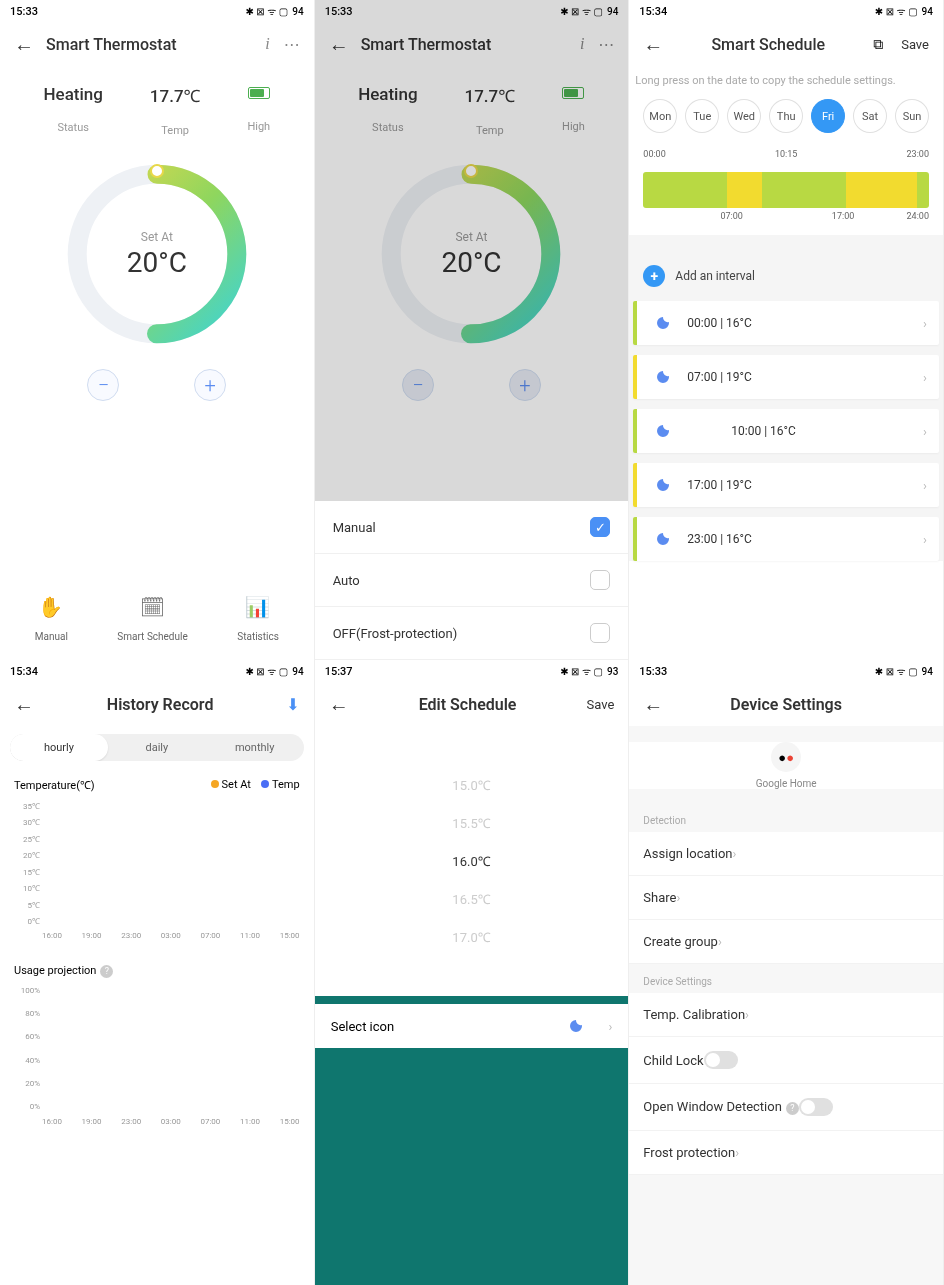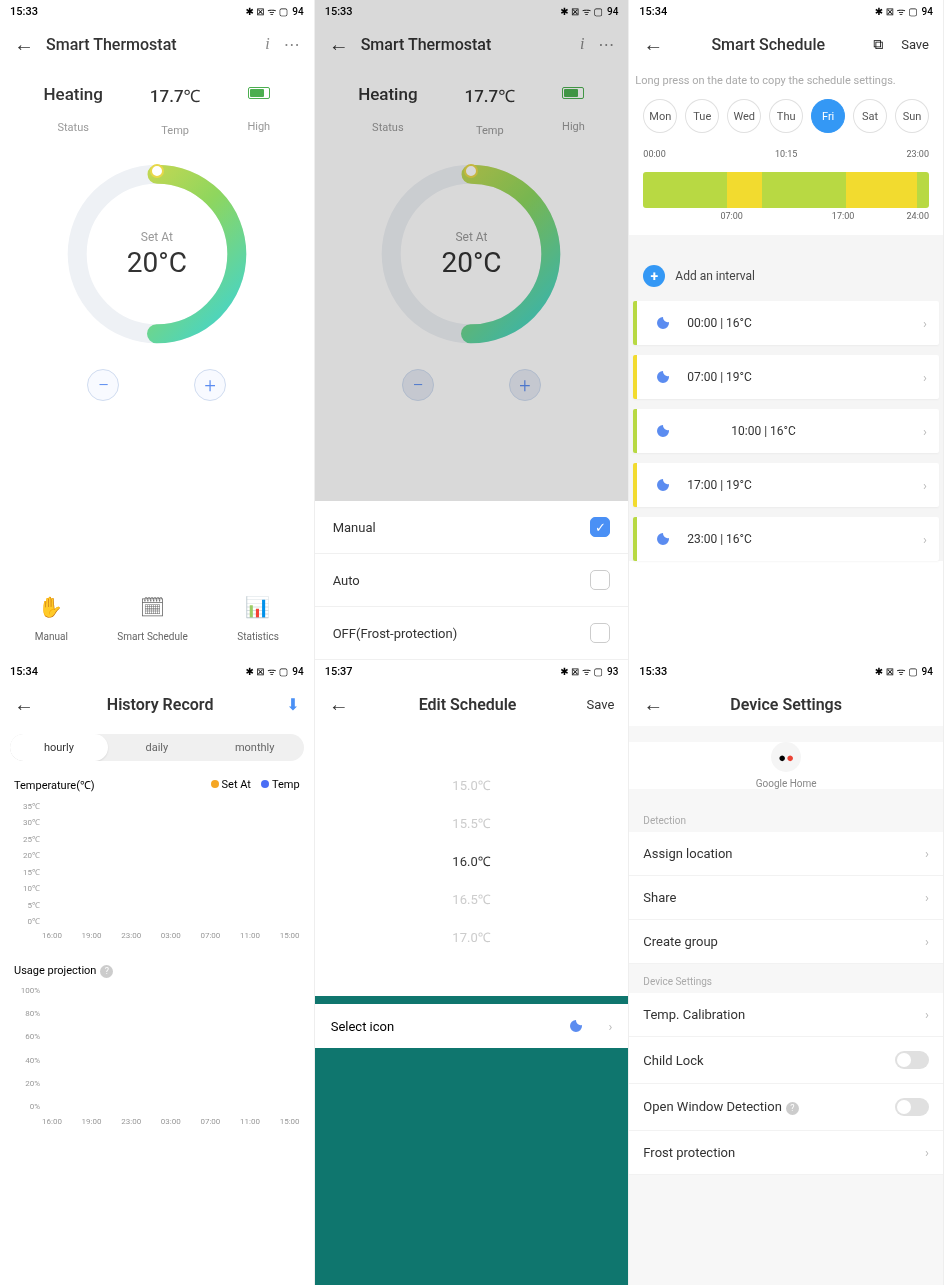--- a/index.html
+++ b/index.html
@@ -71,21 +71,21 @@
 .y-axis{position:absolute;left:0;top:0;bottom:14px;width:26px;display:flex;flex-direction:column;justify-content:space-between;font-size:8px;color:#999;text-align:right}
 .x-axis{position:absolute;bottom:0;left:28px;right:0;display:flex;justify-content:space-between;font-size:8px;color:#999}
 .picker{padding:40px 0;text-align:center}
 .picker-item{padding:10px;font-size:13px;color:#ccc}
 .picker-item.selected{color:#333}
 .select-row{display:flex;justify-content:space-between;align-items:center;padding:14px 16px;background:#fff;margin-top:8px;cursor:pointer}
 .select-row-icon{display:flex;align-items:center;gap:8px}
 .google-icon{width:30px;height:30px;border-radius:50%;background:#f5f5f5;display:flex;align-items:center;justify-content:center;font-size:13px;margin:16px auto 6px}
 .google-label{text-align:center;font-size:10px;color:#888;margin-bottom:14px}
 .section-head{font-size:10px;color:#aaa;padding:12px 14px 6px;background:#f7f7f7}
-.set-row{display:flex;justify-content:space-between;align-items:center;padding:14px 14px;background:#fff;border-bottom:1px solid #f2f2f2;cursor:pointer}
+.set-row{display:flex;justify-content:flex-start;align-items:center;padding:14px 14px;background:#fff;border-bottom:1px solid #f2f2f2;cursor:pointer}
 .set-label{font-size:13px;color:#333}
 .toggle{width:34px;height:18px;border-radius:10px;background:#e0e0e0;position:relative}
 .toggle::after{content:'';position:absolute;width:14px;height:14px;border-radius:50%;background:#fff;top:2px;left:2px}
 .help-icon{width:13px;height:13px;border-radius:50%;background:#ccc;color:#fff;display:inline-flex;align-items:center;justify-content:center;font-size:9px;margin-left:4px}
 </style>
 </head>
 <body>
 
 <div class="grid">
 

